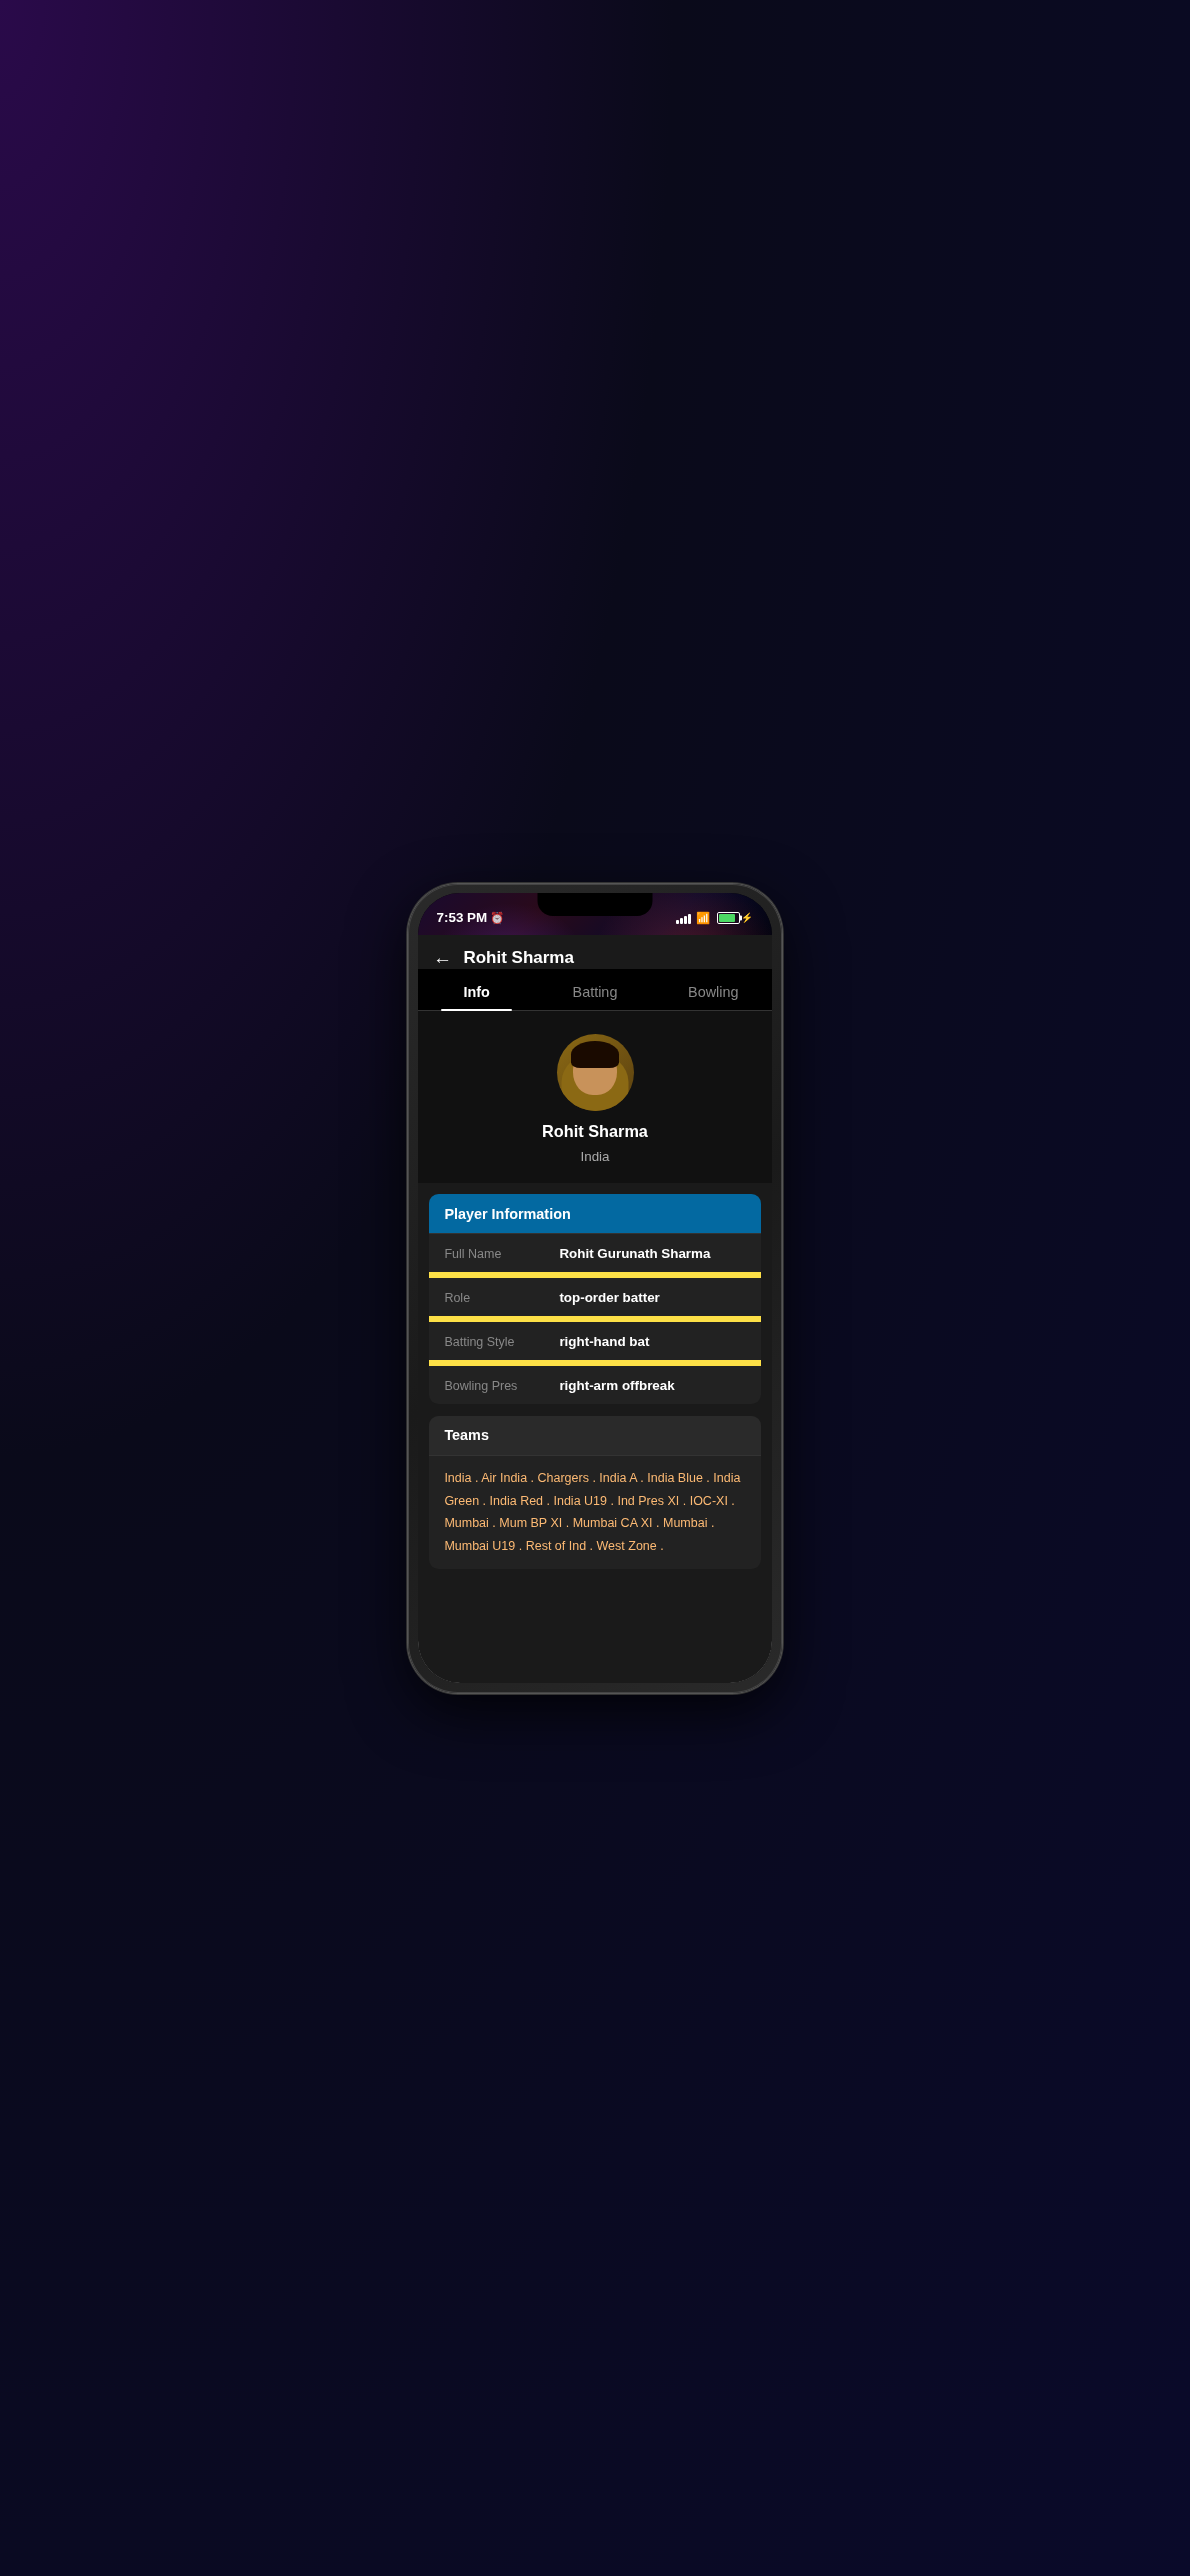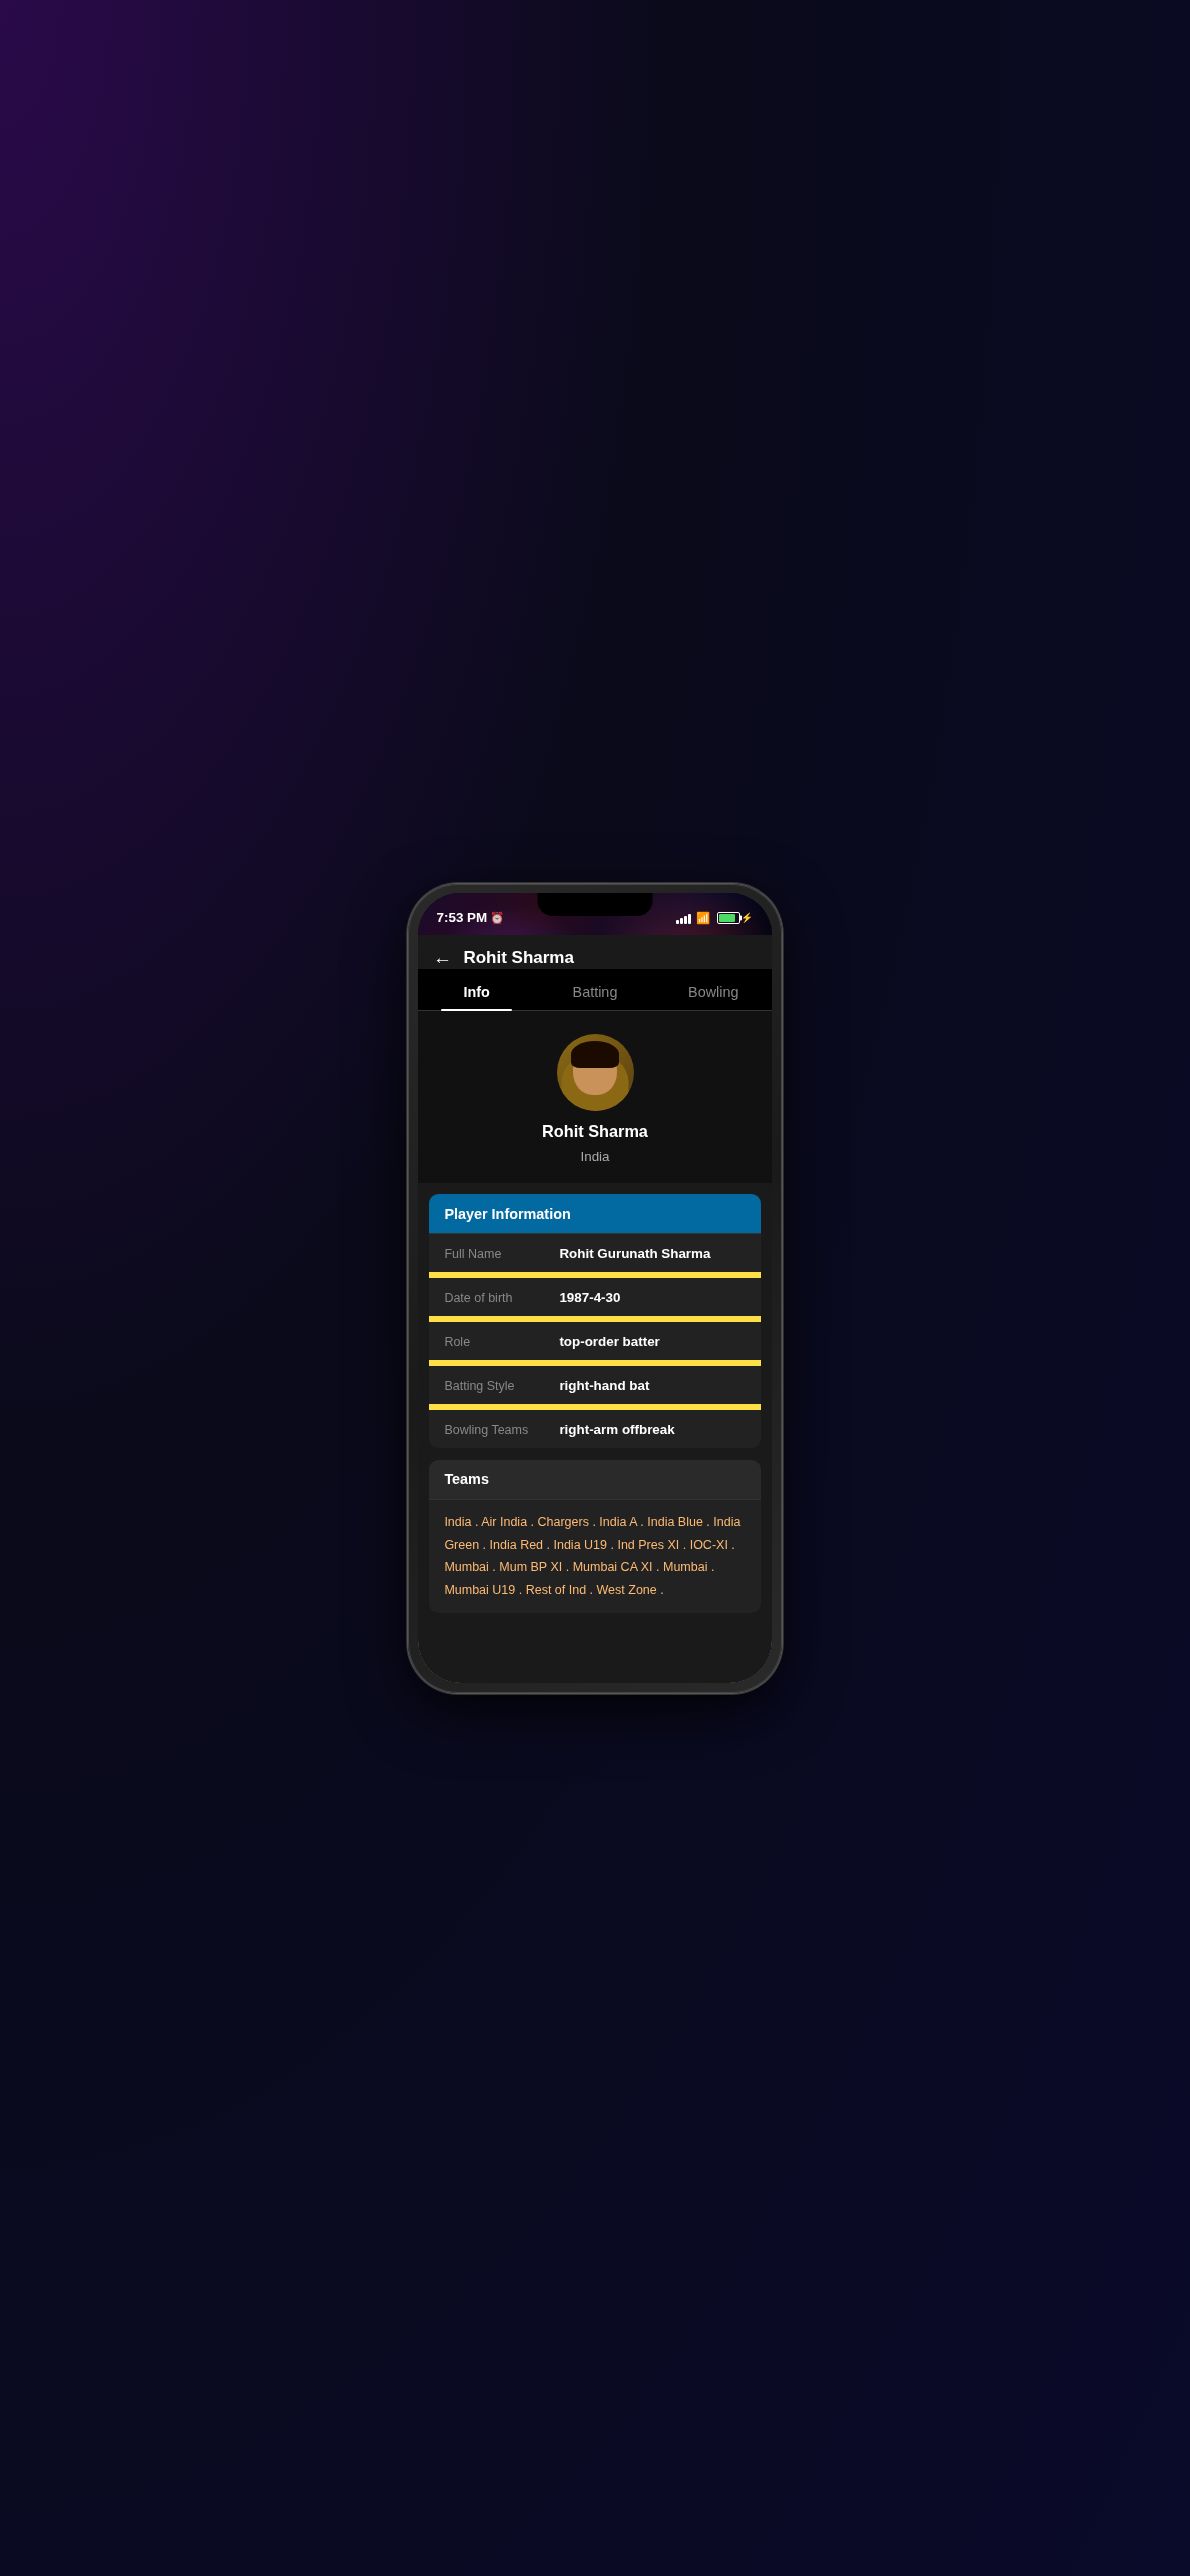--- a/index.html
+++ b/index.html
@@ -487,37 +487,33 @@
       </div>
 
       <div class="info-card">
         <div class="card-title">Player Information</div>
 
         <div class="info-row">
           <span class="info-label">Full Name</span>
           <span class="info-value">Rohit Gurunath Sharma</span>
         </div>
 
-        <div class="info-row">
-          <span class="info-label">Date of birth</span>
-          <span class="info-value">1987-4-30</span>
-        </div>
 
         <div class="info-row">
           <span class="info-label">Role</span>
           <span class="info-value">top-order batter</span>
         </div>
 
         <div class="info-row">
           <span class="info-label">Batting Style</span>
           <span class="info-value">right-hand bat</span>
         </div>
 
         <div class="info-row">
-          <span class="info-label">Bowling Teams</span>
+          <span class="info-label">Bowling Pres</span>
           <span class="info-value">right-arm offbreak</span>
         </div>
       </div>
 
       <div class="teams-card">
         <div class="teams-header">Teams</div>
         <div class="teams-content">
           <p class="teams-text">India . Air India . Chargers . India A . India Blue . India Green . India Red . India U19 . Ind Pres XI . IOC-XI . Mumbai . Mum BP XI . Mumbai CA XI . Mumbai . Mumbai U19 . Rest of Ind . West Zone .</p>
         </div>
       </div>

